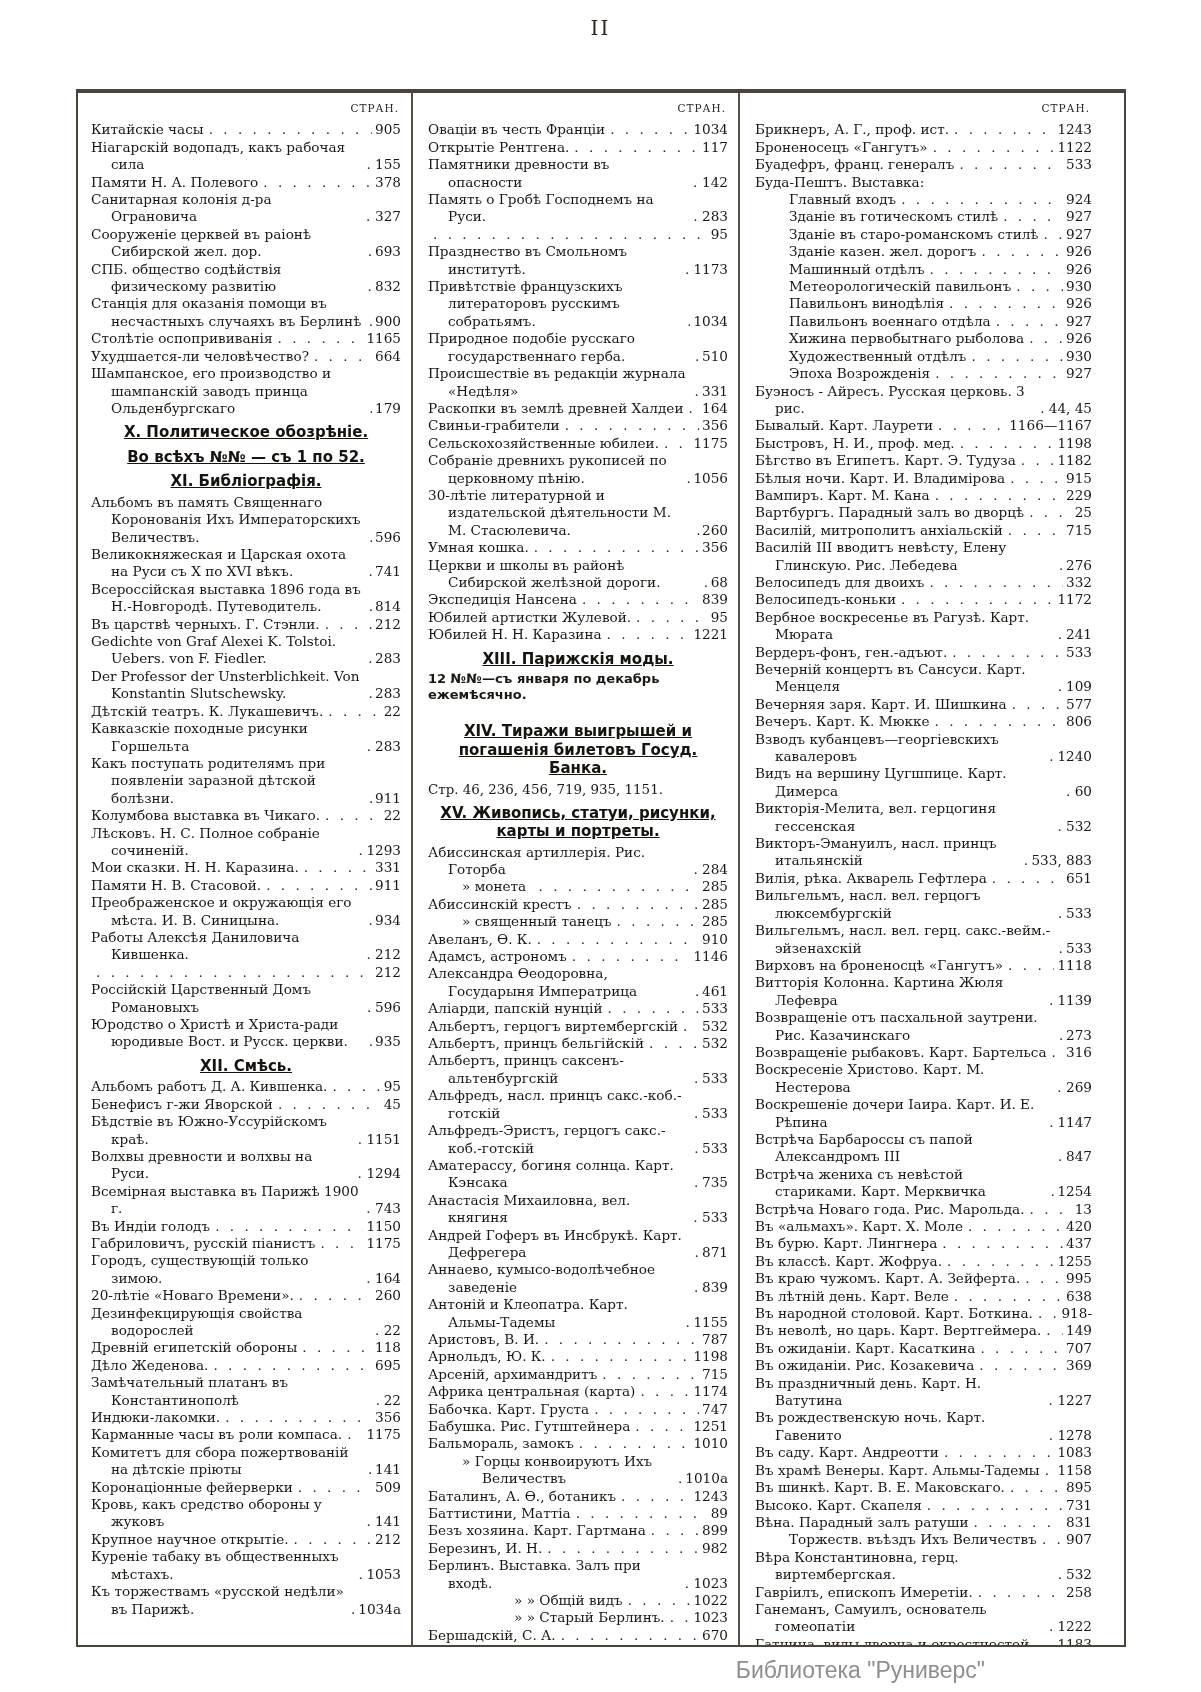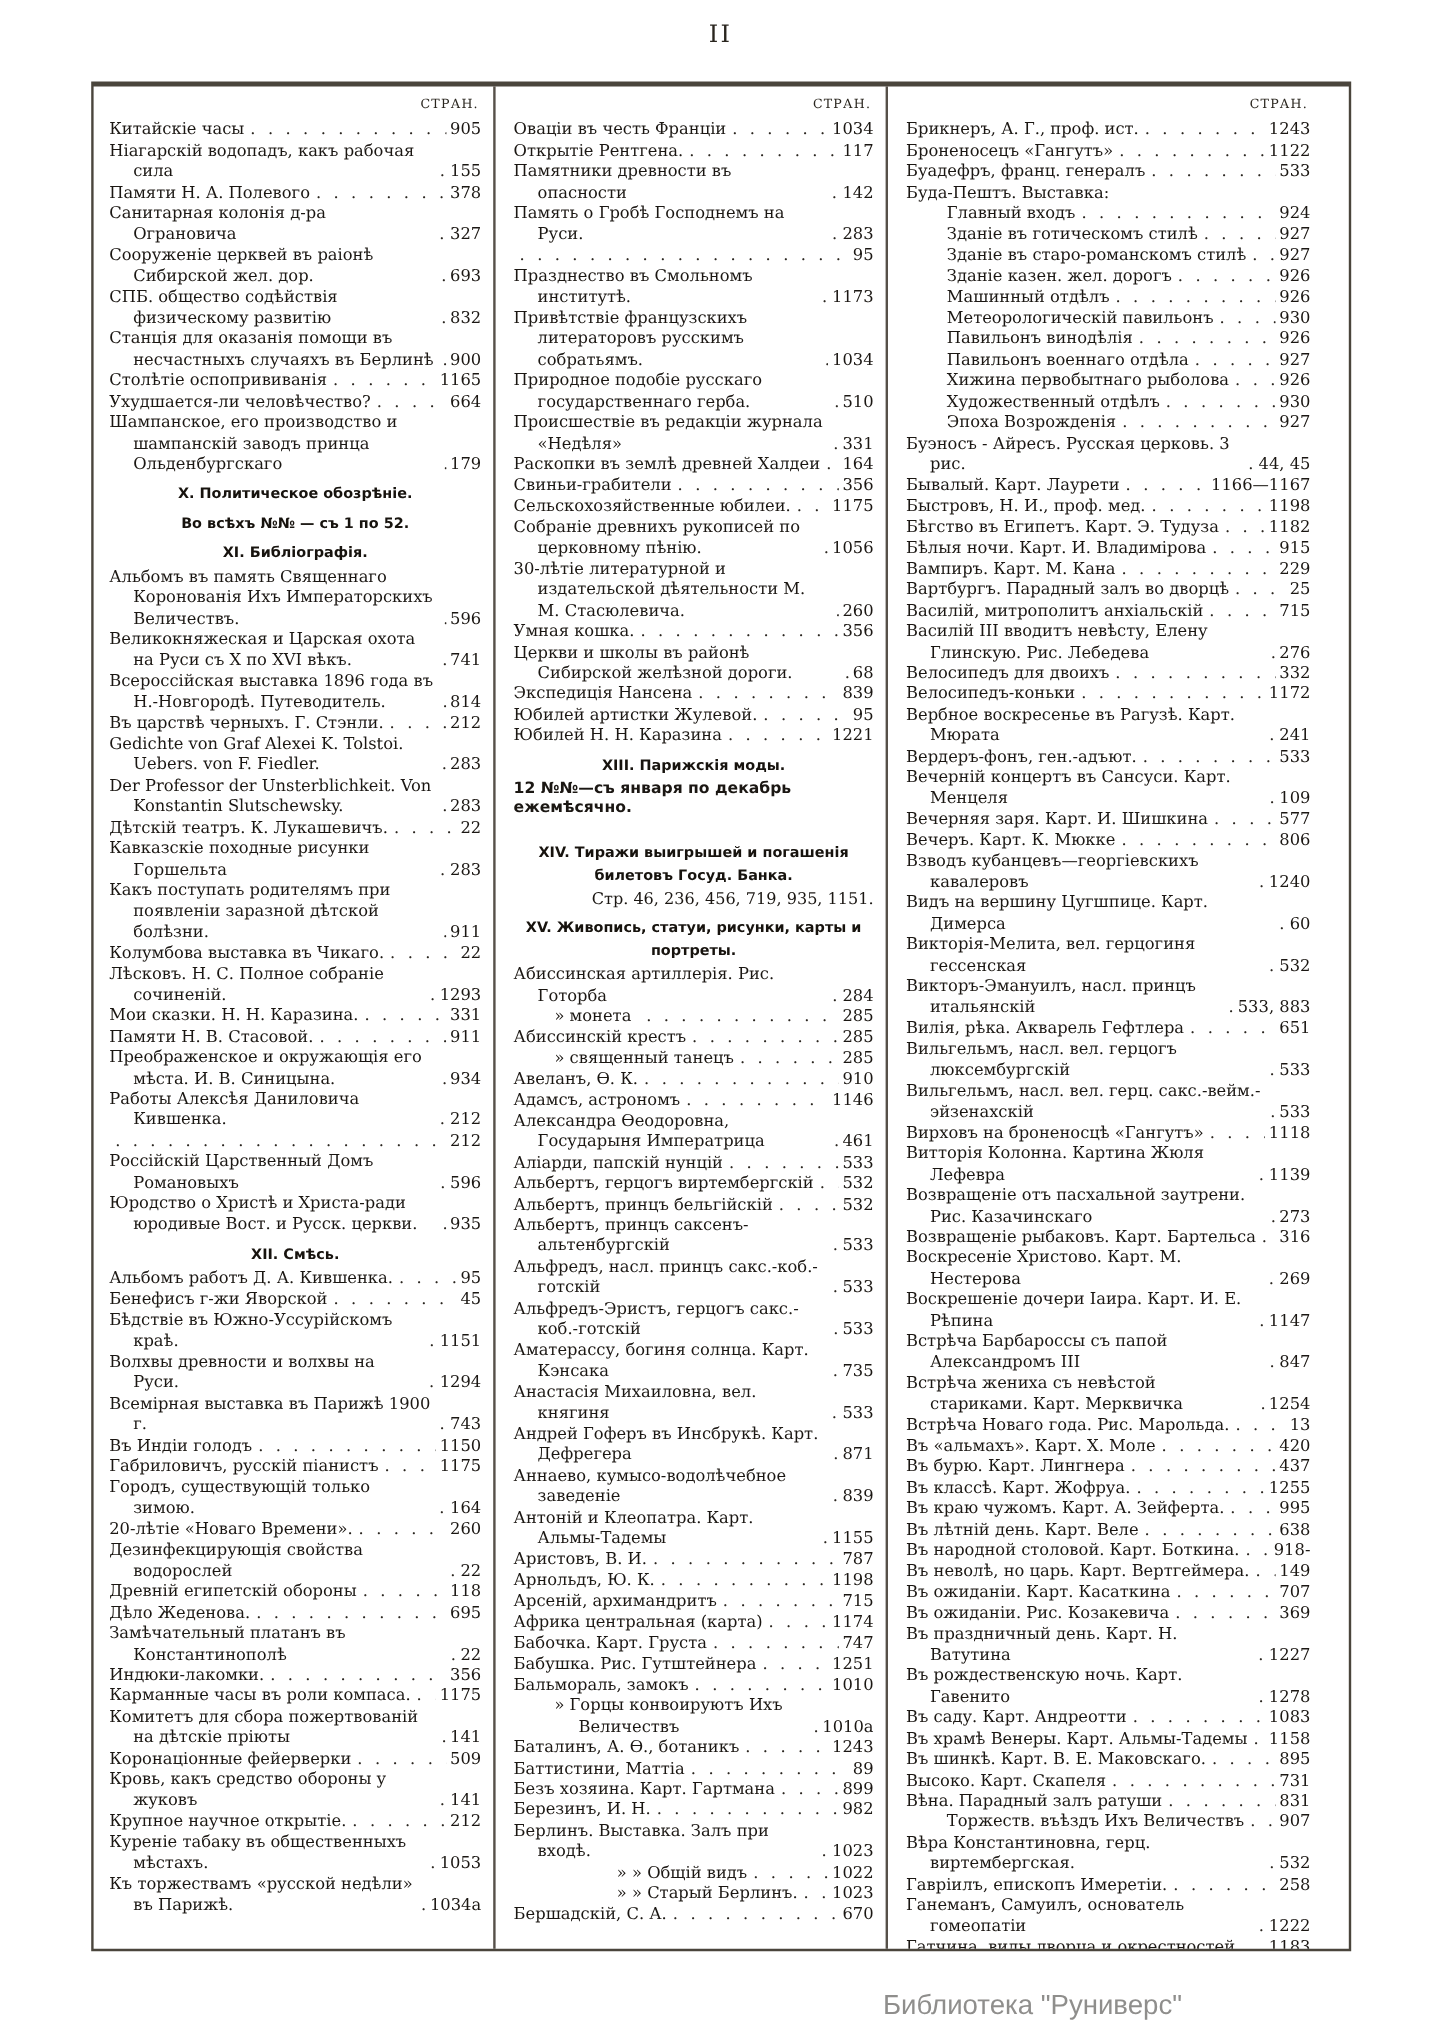--- a/index.html
+++ b/index.html
@@ -11,21 +11,21 @@
     color:#1b1713;
     overflow:hidden;
   }
   .folio{
     position:absolute;top:16px;left:0;right:0;
     text-align:center;
     font-size:20px;letter-spacing:2px;
     color:#2a261f;
   }
   .frame{
-    position:absolute;left:76px;top:68px;
+    position:absolute;left:76px;top:89px;
     width:1050px;height:1558px;
     border:2px solid #4a453c;
     border-top-width:4px;
     display:flex;
     box-sizing:border-box;
     background:transparent;
   }
   .col{
     box-sizing:border-box;
     overflow:hidden;
@@ -51,34 +51,35 @@
     overflow:hidden;
     white-space:nowrap;
     letter-spacing:3px;
     margin:0 3px 0 5px;
     color:#2b2620;
   }
   .e .num{white-space:nowrap;}
   .h{
     font-family:"DejaVu Sans", sans-serif;
     font-weight:bold;
-    font-size:12px;line-height:18.5px;
+    font-size:15px;line-height:18.5px;
     text-align:center;
     margin:6px 0 3px;
     color:#17130e;
+    text-decoration:underline;
   }
   .s{
     font-family:"DejaVu Sans", sans-serif;
     font-weight:bold;
     font-size:13px;line-height:16px;
     text-align:left;
     margin:1px 0 19px;
   }
   .r{
-    text-align:right;
+    text-align:left;
     font-size:13.4px;line-height:17px;
     margin:1px 0 4px;
   }
   .wm{
     position:absolute;
     right:216px;bottom:8px;
     font-family:"Liberation Sans", sans-serif;
     font-size:23px;
     color:#8f8e8c;
   }

